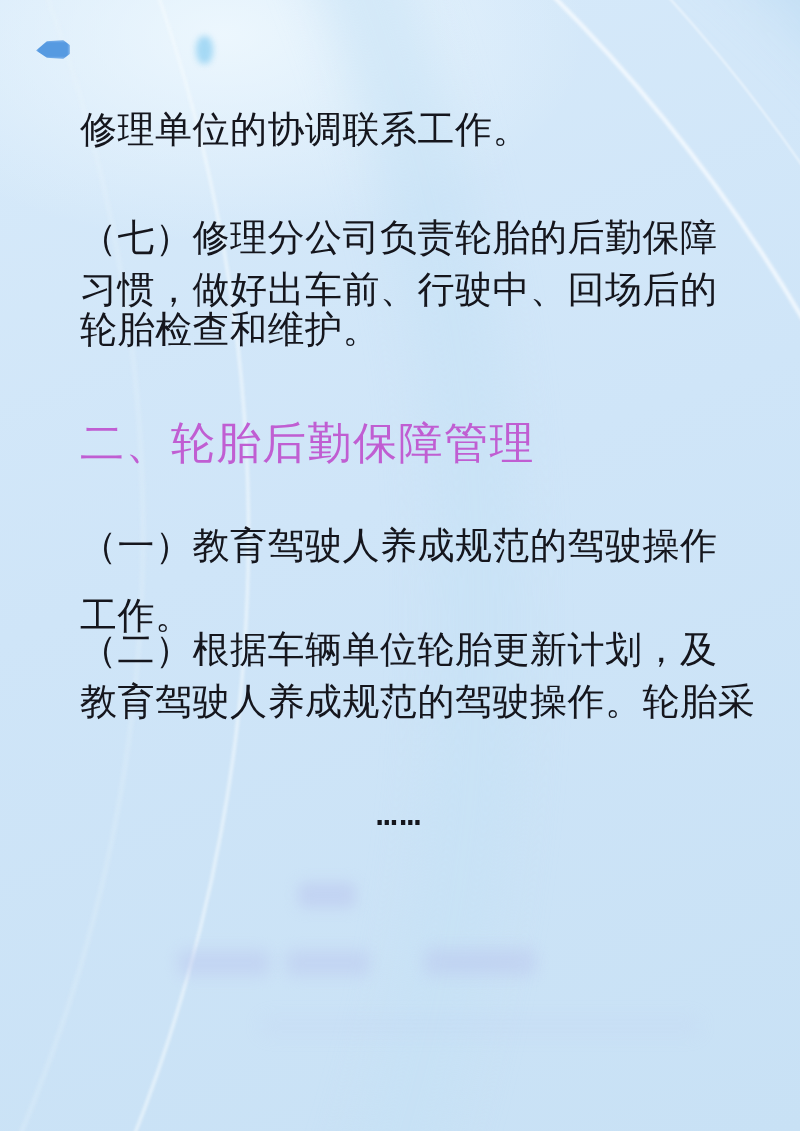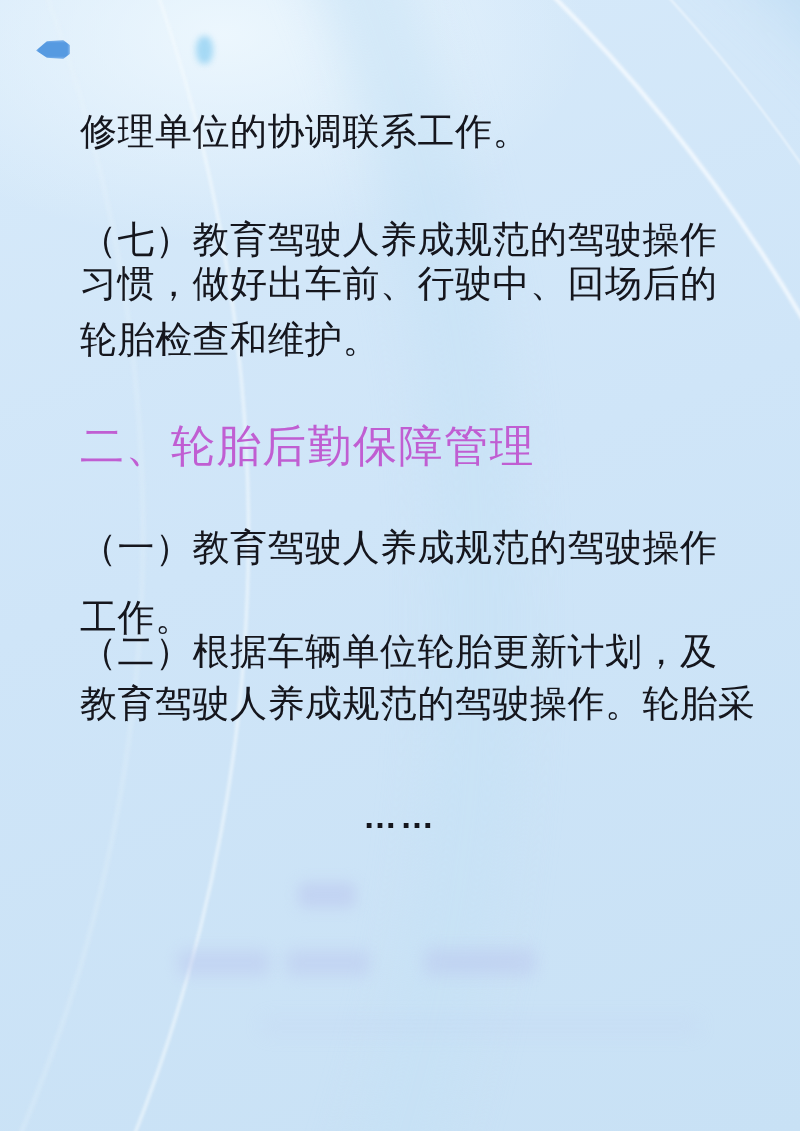--- a/index.html
+++ b/index.html
@@ -6,21 +6,21 @@
     margin: 0;
     padding: 0;
     background: #e8eef4;
   }
   .page {
     position: relative;
     width: 800px;
     height: 1131px;
     margin: 0 auto;
     overflow: hidden;
-    font-family: Liberation Sans, sans-serif;
+    font-family: Liberation Mono, monospace;
     background:
       radial-gradient(ellipse 520px 300px at 28% 3%, rgba(240,249,254,0.85), rgba(240,249,254,0) 70%),
       linear-gradient(160deg, var(--background-top, #d7eafa) 0%, var(--background, #cfe5f8) 45%, #c8e1f5 100%);
   }
 
   
   .arc {
     position: absolute;
     border-radius: 50%;
     pointer-events: none;
@@ -101,23 +101,23 @@
   <div class="arc arc-left-shade"></div>
   <div class="arc arc-left-line"></div>
   <div class="arc arc-left-line2"></div>
 
   <div class="mark mark-blue"></div>
   <div class="mark mark-cyan"></div>
 
   <main>
     <p class="line" style="top:106px">修理单位的协调联系工作。</p>
 
-    <p class="line" style="top:214px">（七）教育驾驶人养成规范的驾驶操作</p>
-    <p class="line" style="top:258px">习惯，做好出车前、行驶中、回场后的</p>
-    <p class="line" style="top:314px">轮胎检查和维护。</p>
+    <p class="line" style="top:214px">（七）修理分公司负责轮胎的后勤保障</p>
+    <p class="line" style="top:266px">习惯，做好出车前、行驶中、回场后的</p>
+    <p class="line" style="top:306px">轮胎检查和维护。</p>
 
     <p class="line heading" style="top:420px">二、轮胎后勤保障管理</p>
 
     <p class="line" style="top:522px">（一）教育驾驶人养成规范的驾驶操作</p>
     <p class="line" style="top:592px">工作。</p>
     <p class="line" style="top:626px">（二）根据车辆单位轮胎更新计划，及</p>
     <p class="line" style="top:678px">教育驾驶人养成规范的驾驶操作。轮胎采</p>
 
     <p class="line dots" style="top:790px">……</p>
   </main>

